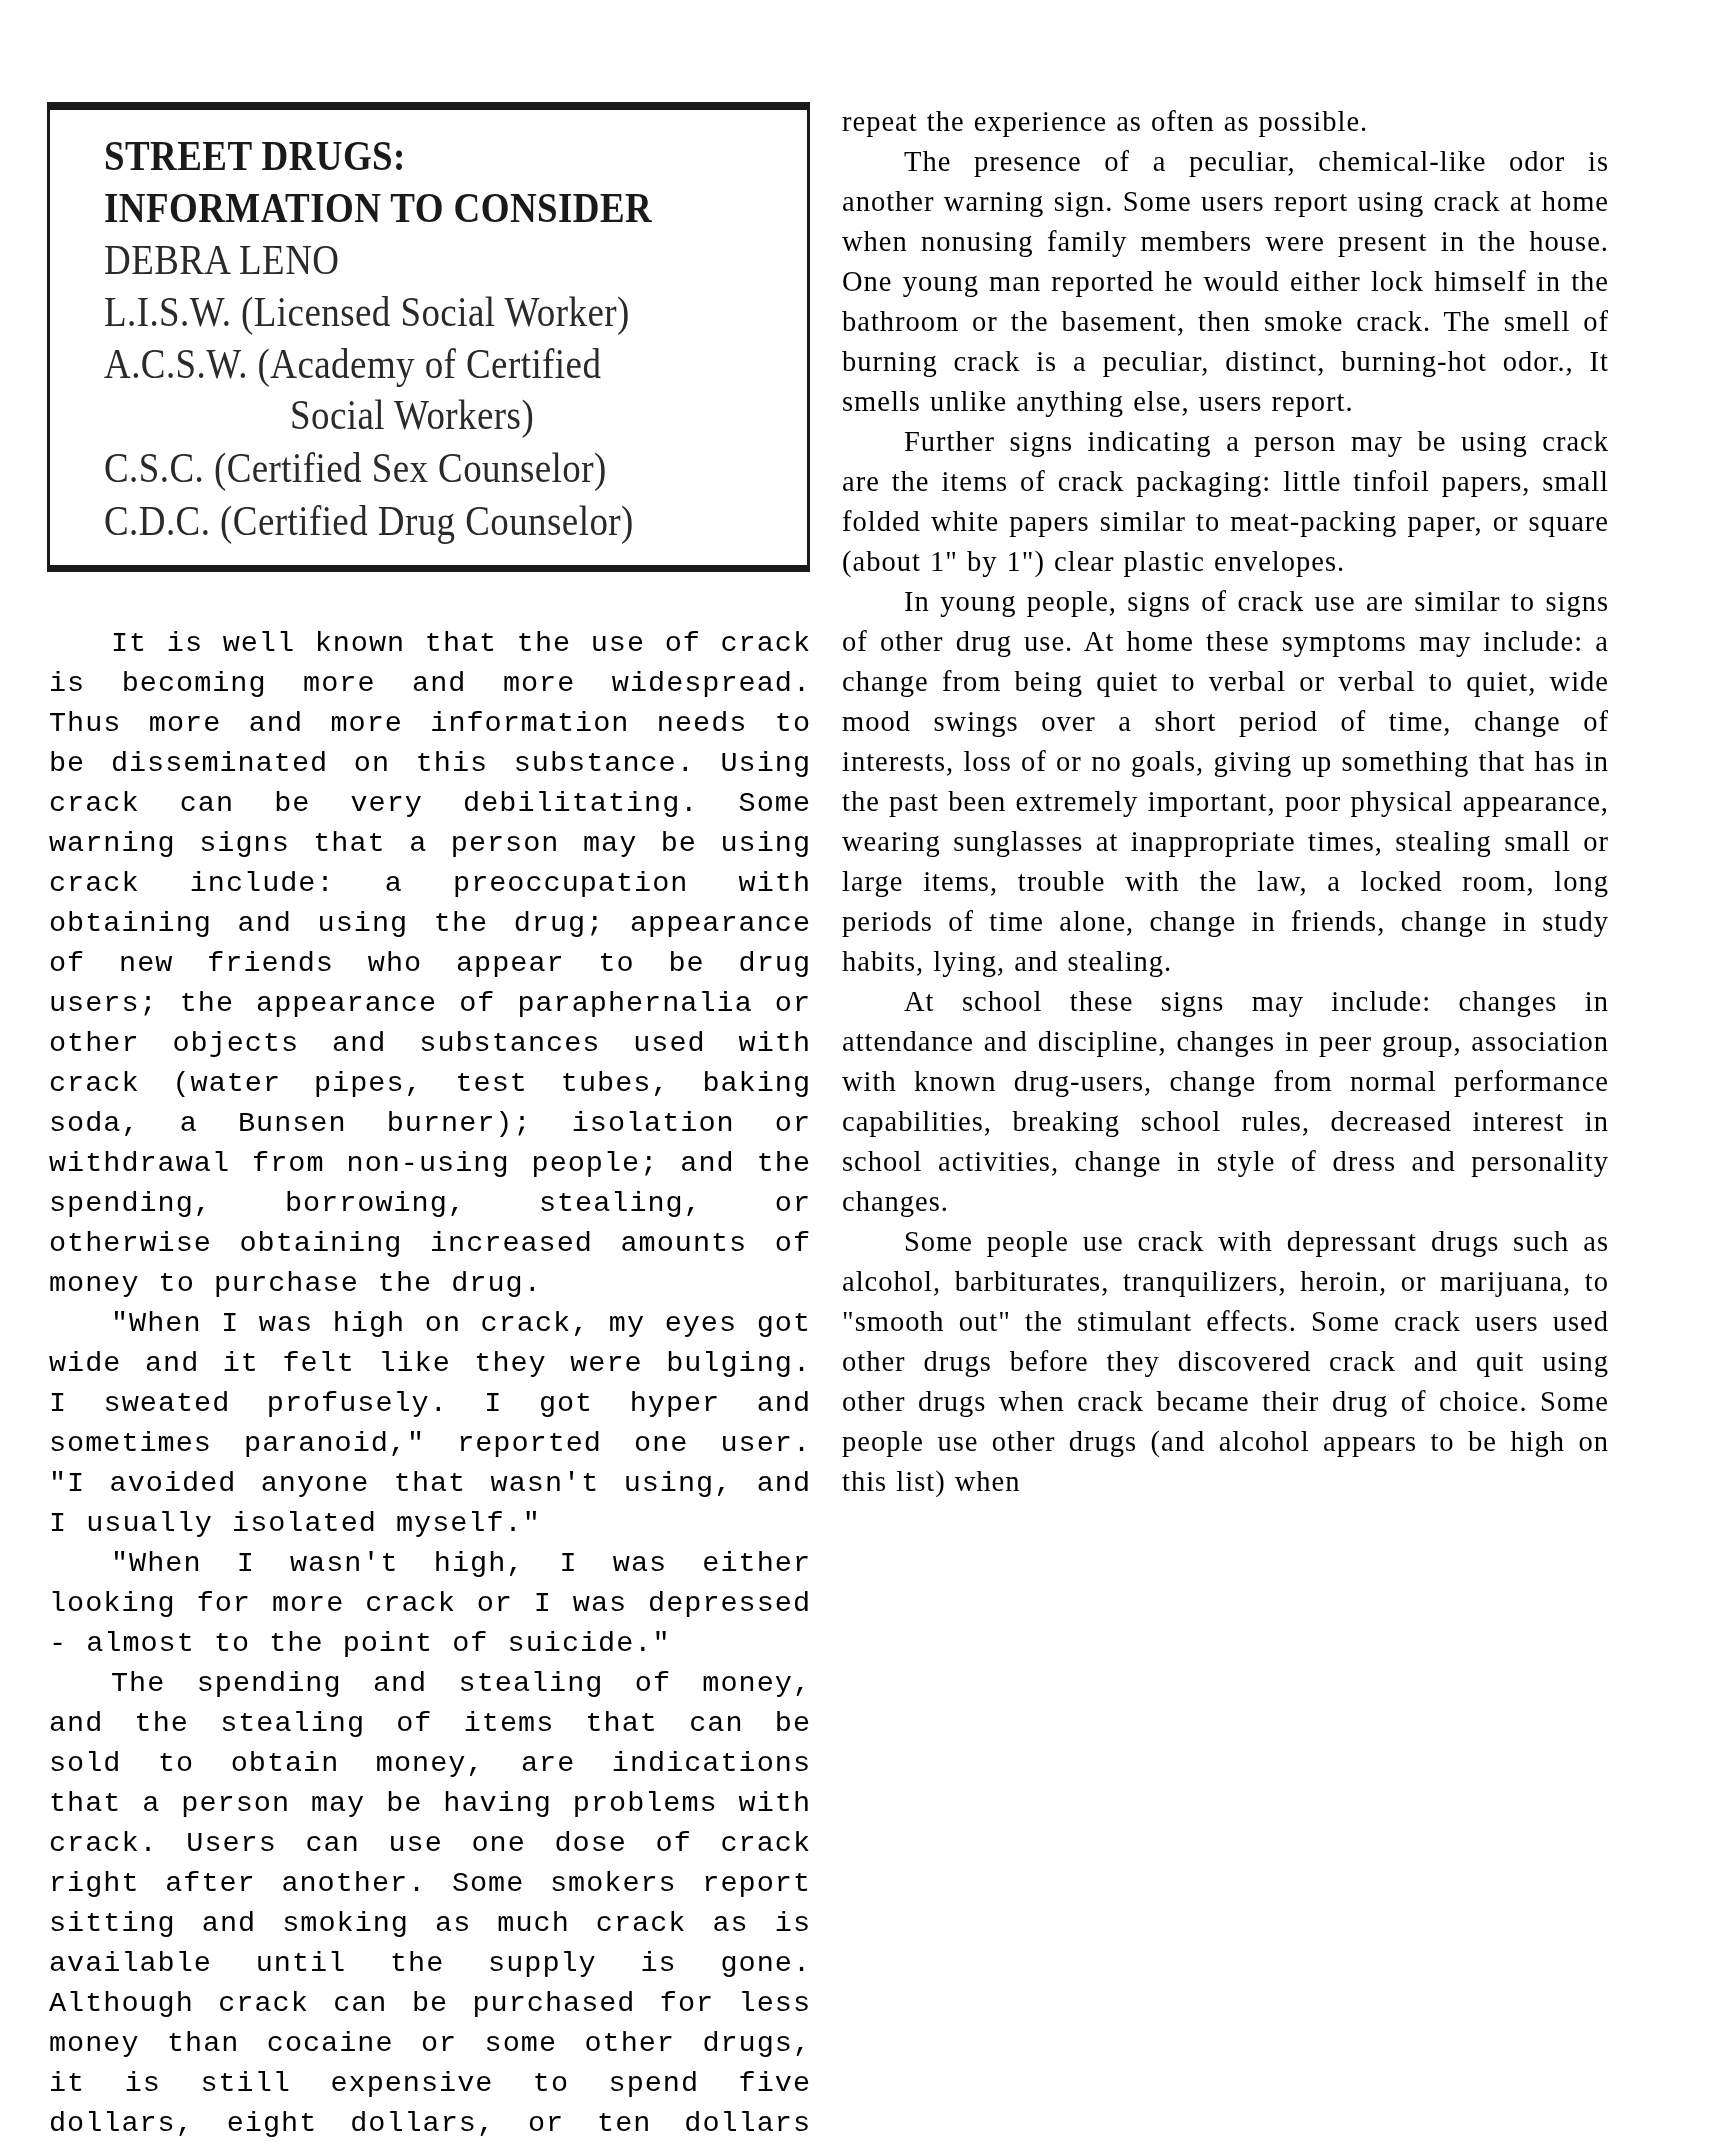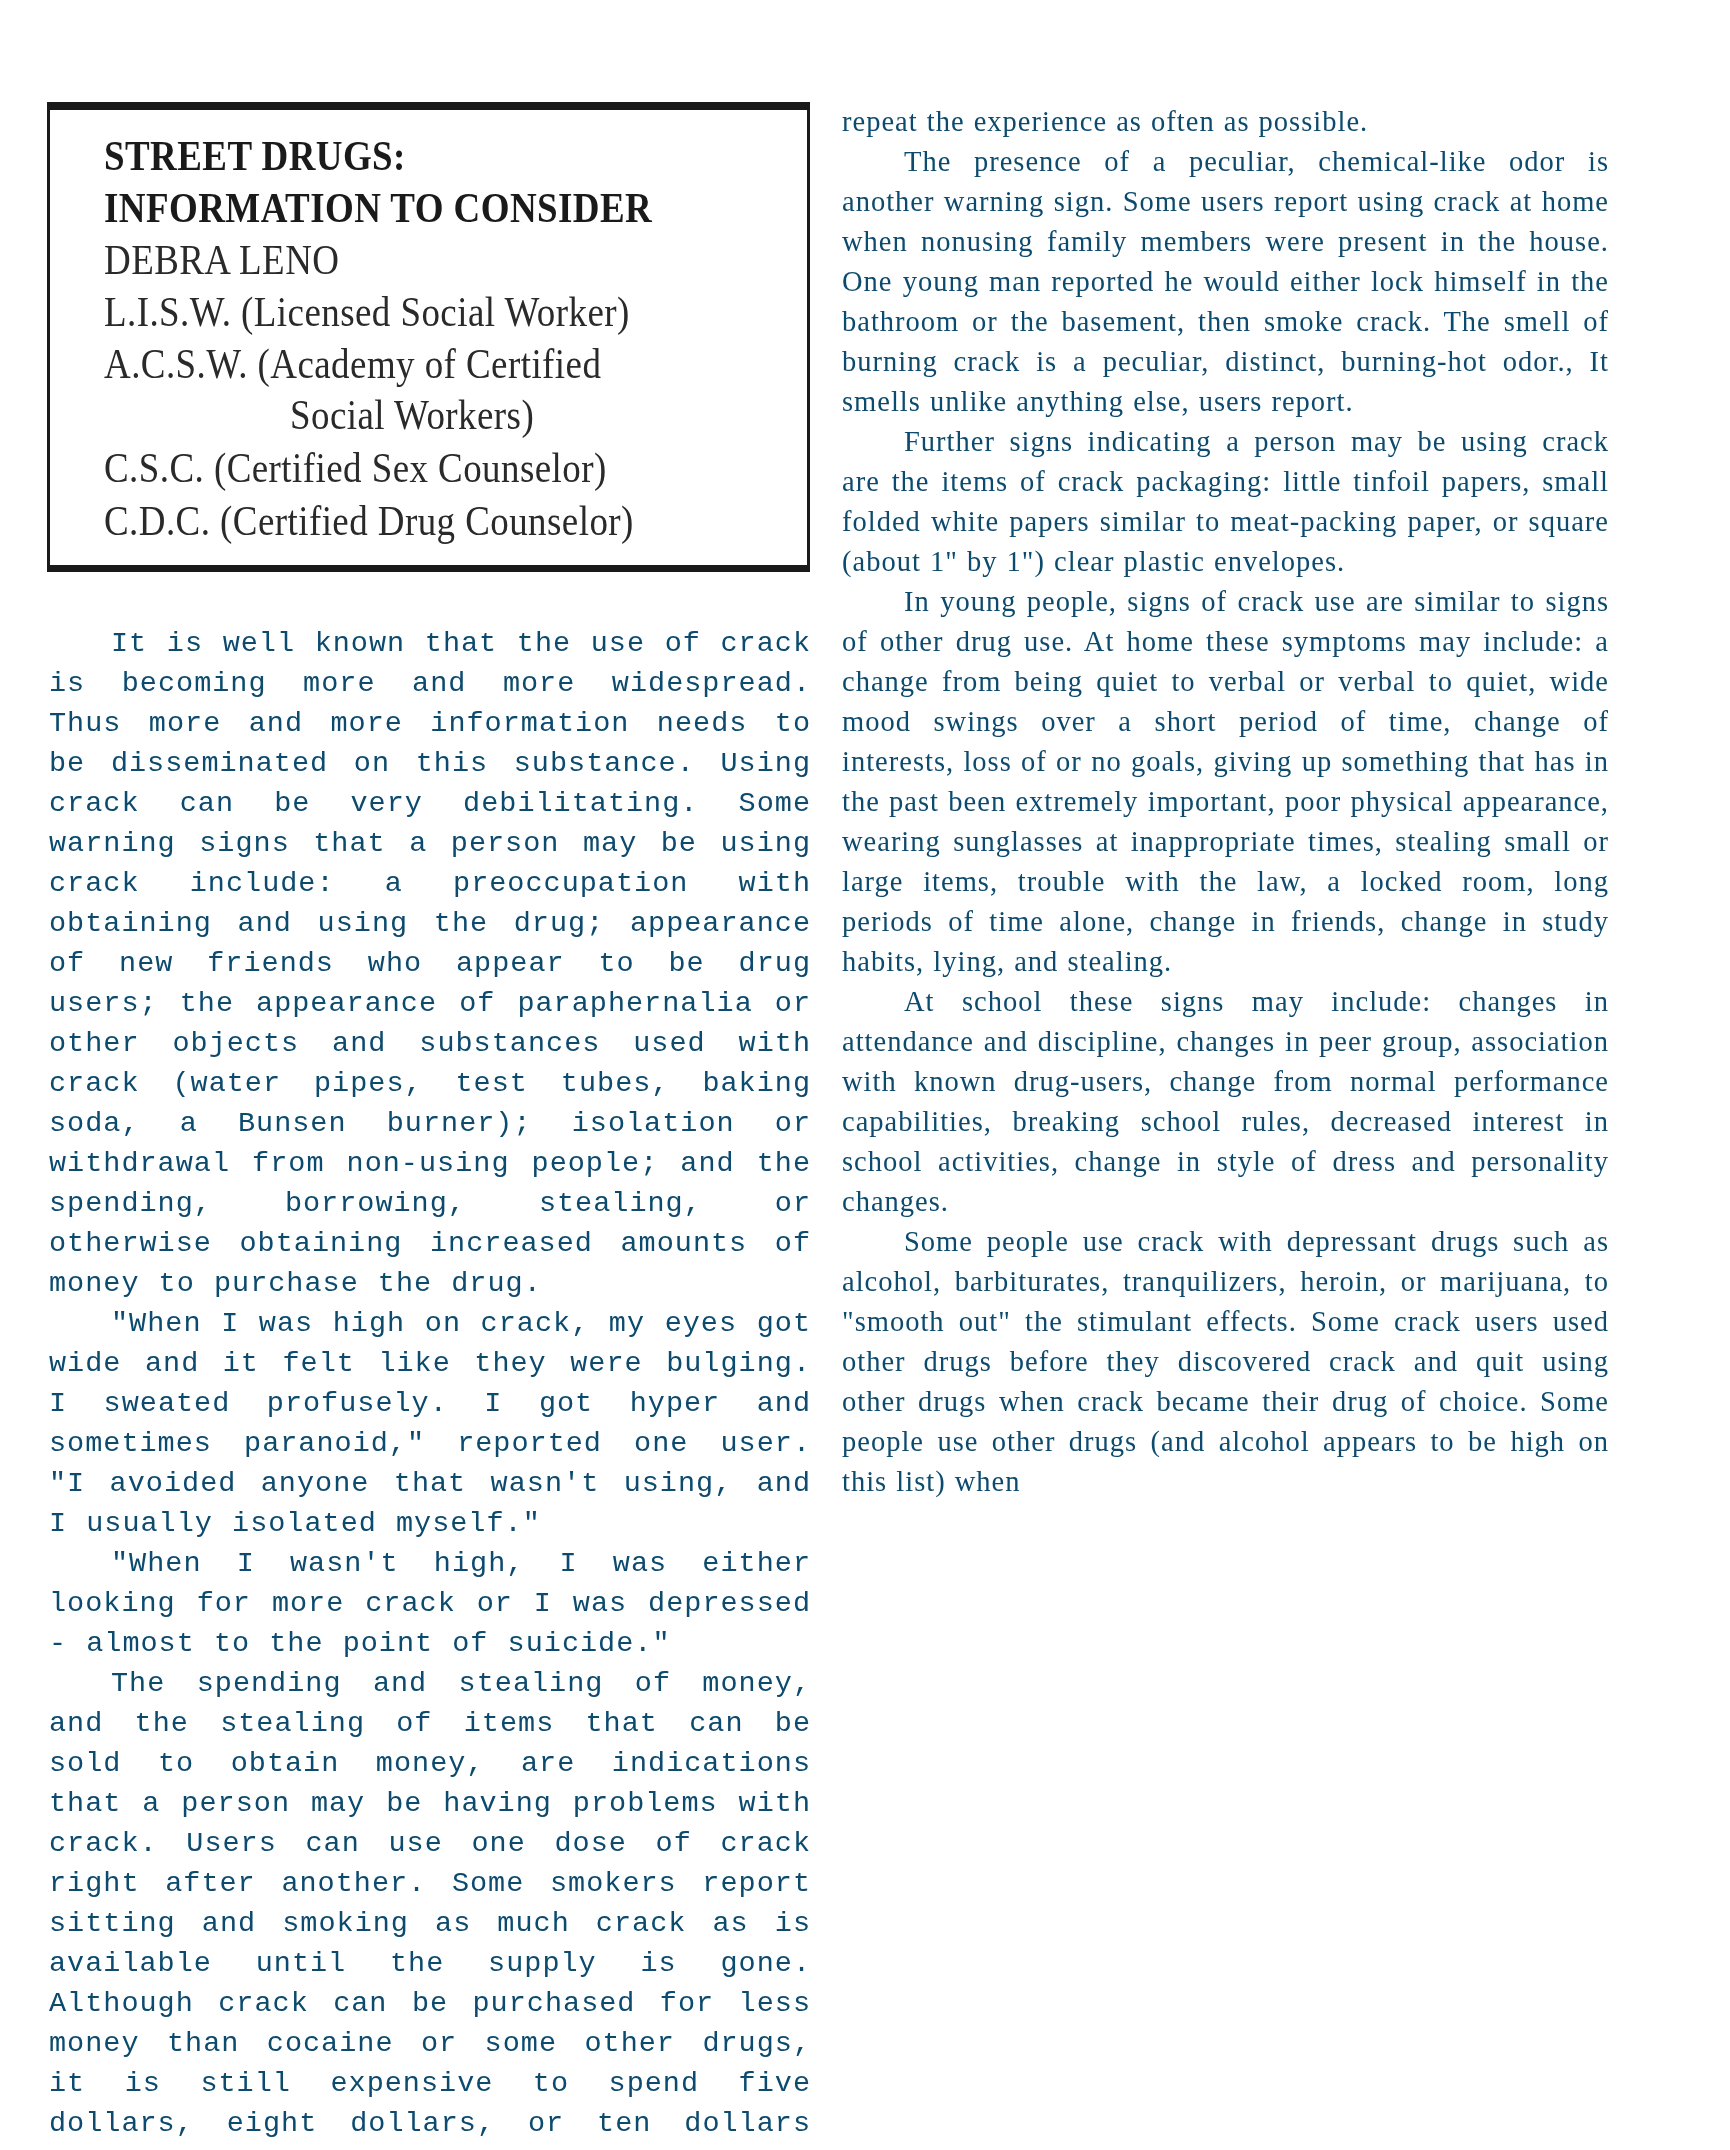--- a/index.html
+++ b/index.html
@@ -14,21 +14,21 @@
   .title-line {
     position: absolute; left: 54px; font-family: "Liberation Serif", serif;
     font-weight: bold; font-size: 43px; letter-spacing: 0.5px; white-space: nowrap;
     transform: scaleX(0.86); transform-origin: left top; color: #1a1a1a;
   }
   .cred-line {
     position: absolute; left: 54px; font-family: "Liberation Serif", serif;
     font-size: 42px; white-space: nowrap; transform: scaleX(0.88); transform-origin: left top;
     color: #2a2a2a; letter-spacing: 0.5px;
   }
-  .col { position: absolute; font-family: "Liberation Serif", serif; font-size: 28.5px; color: #0c4a6e; }
+  .col { position: absolute; font-family: "Liberation Serif", serif; font-size: 28.5px; color: #000000; }
   .col-left { left: 49px; top: 624px; width: 762px; font-family: Liberation Mono, monospace; }
   .col-right { left: 842px; top: 102px; width: 767px; }
   .col p {
     margin: 0; text-align: justify; text-align-last: left; line-height: 40px;
     letter-spacing: 1px; word-spacing: 1px;
   }
   .col p.indent { text-indent: 62px; }
 </style>
 </head>
 <body>

